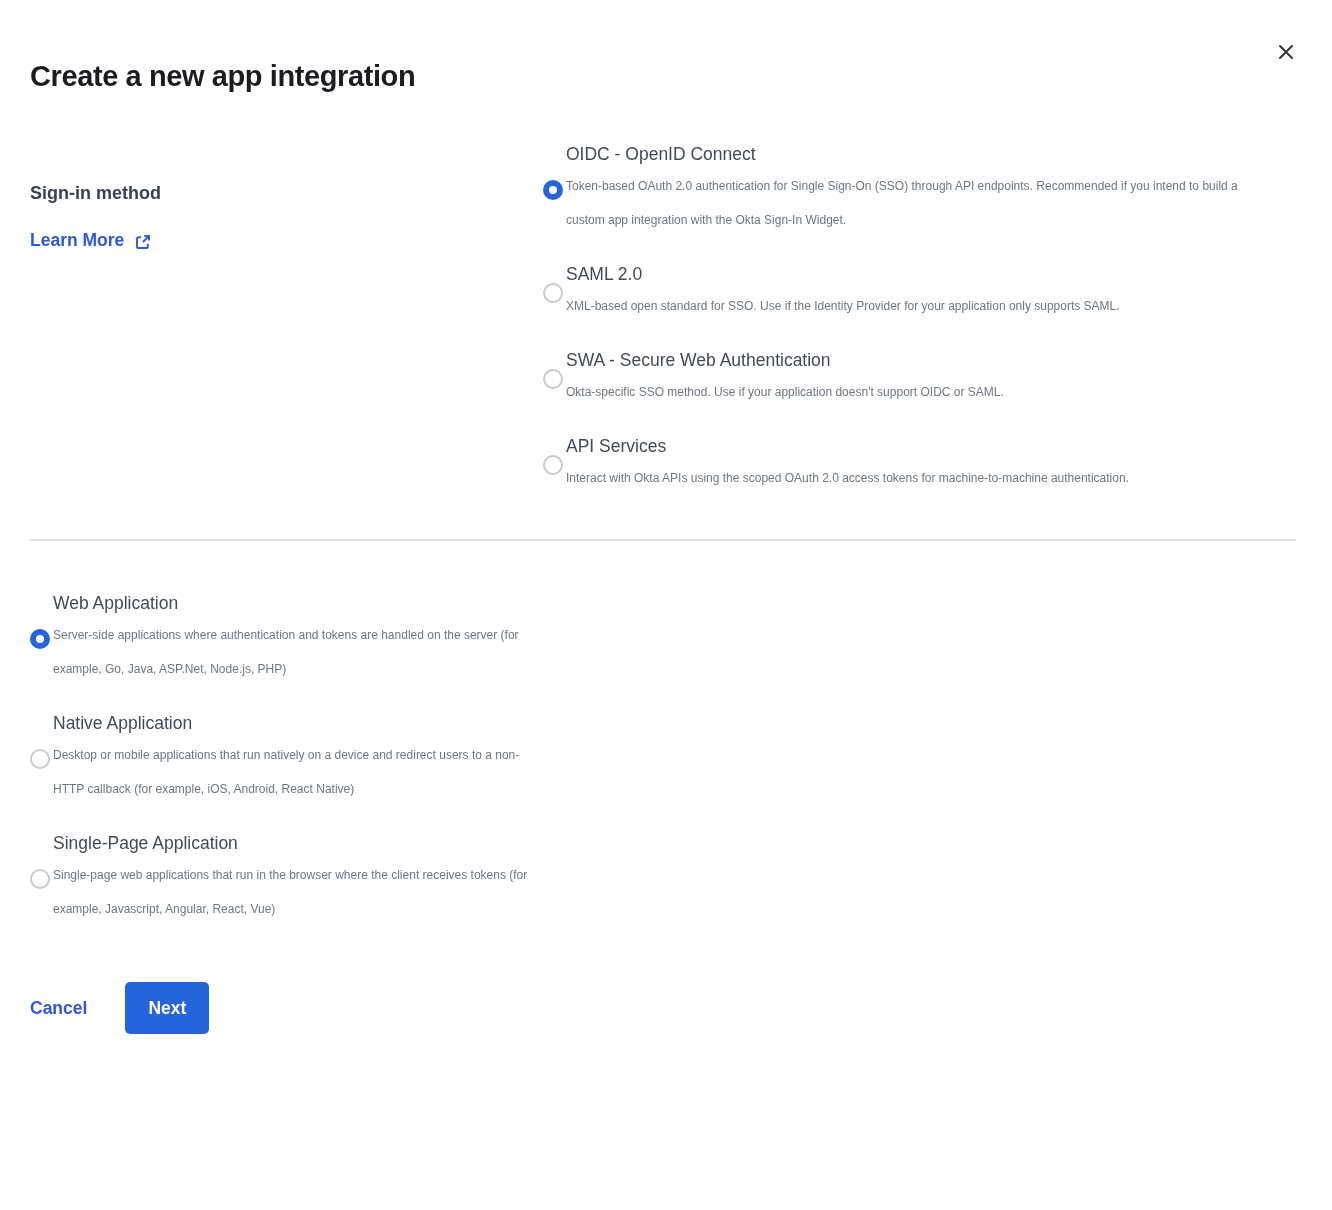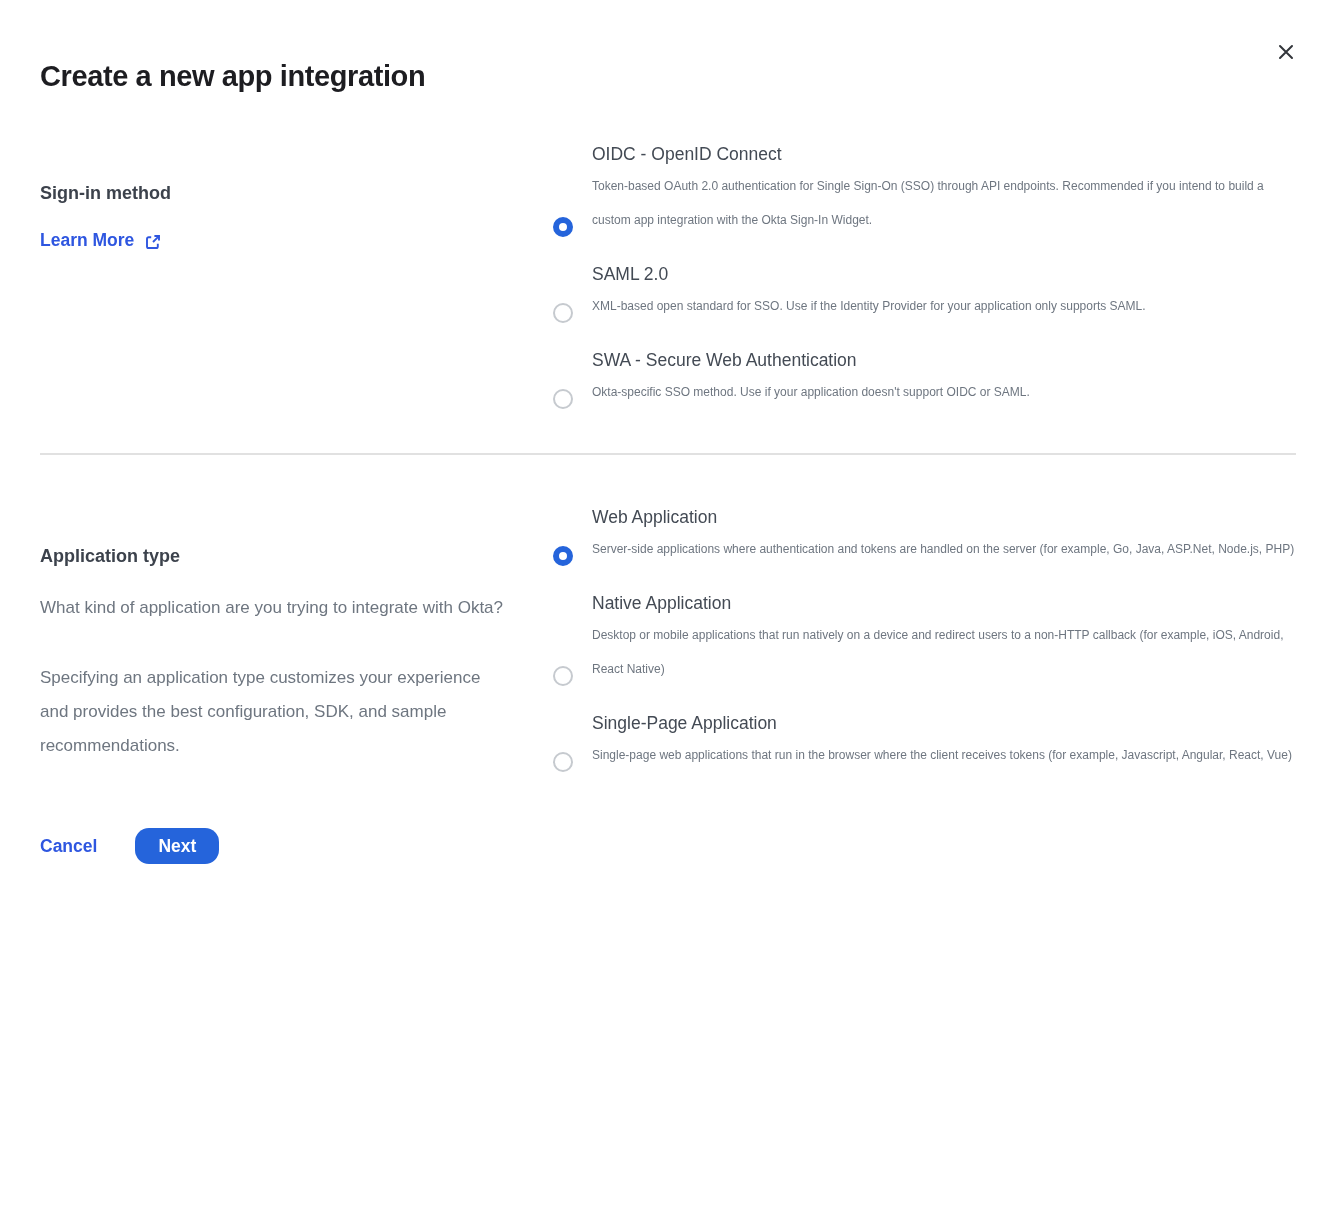--- a/index.html
+++ b/index.html
@@ -9,21 +9,21 @@
     height: 1210px;
     font-family: "Liberation Sans", sans-serif;
     color: #6e7680;
     position: relative;
     overflow: hidden;
   }
   .dialog {
     position: relative;
     width: 100%;
     height: 100%;
-    padding: 58px 36px 0 40px;
+    padding: 58px 36px 0 30px;
     background: #ffffff;
   }
   .close-btn {
     position: absolute;
     top: 38px;
     right: 32px;
     width: 28px;
     height: 28px;
     background: transparent;
     border: none;
@@ -68,22 +68,22 @@
     margin-top: 24px;
     font-size: 17.5px;
     font-weight: 700;
     color: #2e56e0;
     text-decoration: none;
     cursor: pointer;
   }
   .learn-more svg { display: block; margin-top: 2px; }
   .radio-row {
     display: flex;
-    align-items: flex-end;
-    gap: 19px;
+    align-items: center;
+    gap: 3px;
     margin-bottom: 23px;
     cursor: pointer;
   }
   .radio-row:last-child { margin-bottom: 0; }
   .radio {
     flex: 0 0 auto;
     width: 20px;
     height: 20px;
     border-radius: 50%;
     background: #ffffff;
@@ -122,29 +122,29 @@
   }
   .cancel-link {
     font-size: 17.5px;
     font-weight: 700;
     color: #2e56e0;
     text-decoration: none;
     cursor: pointer;
   }
   .next-btn {
     min-width: 84px;
-    height: 36px;
+    height: 52px;
     padding: 0 21px;
     background: #2564db;
     color: #ffffff;
     font-family: "Liberation Sans", sans-serif;
     font-size: 17.5px;
     font-weight: 700;
     border: none;
-    border-radius: 14px;
+    border-radius: 5px;
     cursor: pointer;
   }
 </style>
 </head>
 <body>
 
 <div class="dialog">
 
   <button class="close-btn" aria-label="Close">
     <span>
@@ -185,31 +185,33 @@
           <span class="radio-desc">XML-based open standard for SSO. Use if the Identity Provider for your application only supports SAML.</span>
         </span>
       </label>
       <label class="radio-row">
         <span class="radio unsel"></span>
         <span class="radio-content">
           <span class="radio-label">SWA - Secure Web Authentication</span>
           <span class="radio-desc">Okta-specific SSO method. Use if your application doesn't support OIDC or SAML.</span>
         </span>
       </label>
+      <label class="radio-row">
+        <span class="radio unsel"></span>
+        <span class="radio-content">
+          <span class="radio-label">API Services</span>
+          <span class="radio-desc">Interact with Okta APIs using the scoped OAuth 2.0 access tokens for machine-to-machine authentication.</span>
+        </span>
+      </label>
     </div>
   </div>
 
   <hr class="divider">
 
   <div class="section section-2">
-    <div class="left-col">
-      <h2>Application type</h2>
-      <p class="para">What kind of application are you trying to integrate with Okta?</p>
-      <p class="para">Specifying an application type customizes your experience and provides the best configuration, SDK, and sample recommendations.</p>
-    </div>
     <div class="right-col">
       <label class="radio-row">
         <span class="radio sel"></span>
         <span class="radio-content">
           <span class="radio-label">Web Application</span>
           <span class="radio-desc">Server-side applications where authentication and tokens are handled on the server (for example, Go, Java, ASP.Net, Node.js, PHP)</span>
         </span>
       </label>
       <label class="radio-row">
         <span class="radio unsel"></span>

